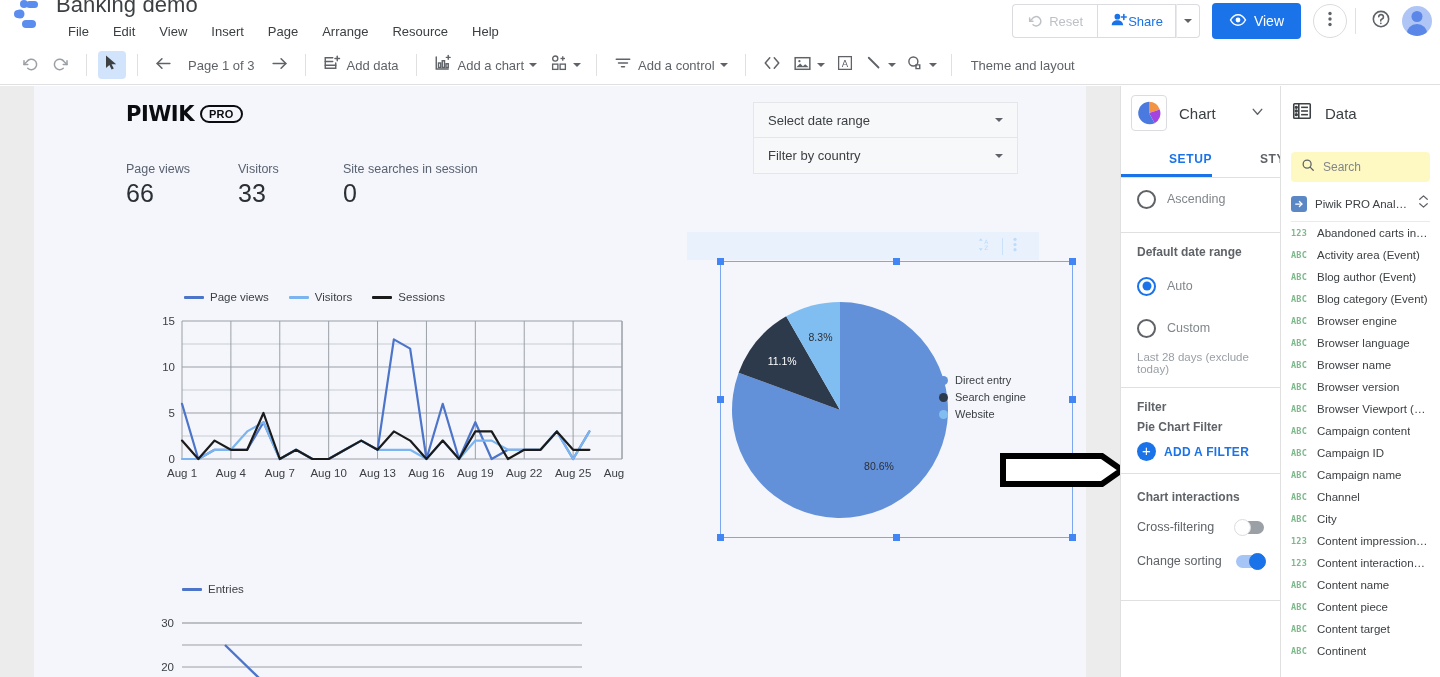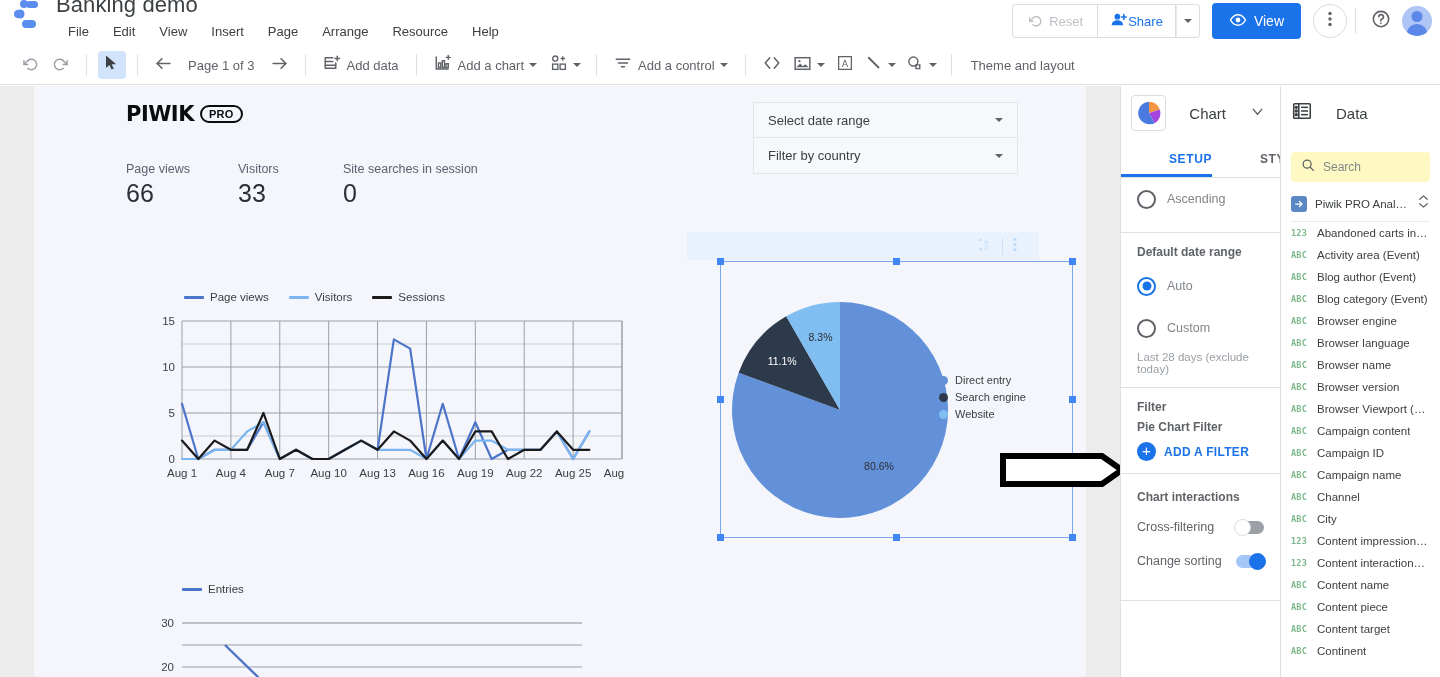--- a/index.html
+++ b/index.html
@@ -83,21 +83,21 @@
   .pie-legend { position:absolute; left:252px; top:122px; }
   .pl-row { display:flex; align-items:center; gap:7px; font-size:11px; color:#3c4043; line-height:17px; }
   .pl-dot { width:9px; height:9px; border-radius:50%; display:inline-block; }
 
   .arrow-annot { position:absolute; left:1000px; top:447px; width:120px; height:43px; }
 
   
   .panel-props { position:absolute; left:1120px; top:86px; width:160px; height:591px; background:#fff; border-left:1px solid #e0e0e0; }
   .panel-data  { position:absolute; left:1280px; top:86px; width:160px; height:591px; background:#fff; border-left:1px solid #e0e0e0; }
 
-  .panel-head { height:54px; display:flex; align-items:center; padding:0 10px; gap:23px; }
+  .panel-head { height:54px; display:flex; align-items:center; padding:0 10px; gap:12px; }
   .chart-thumb { width:36px; height:36px; border:1px solid #dadce0; border-radius:4px; display:flex; align-items:center; justify-content:center; }
   .panel-title { font-size:15px; color:#3c4043; }
 
   .tabs { height:38px; display:flex; border-bottom:1px solid #e0e0e0; }
   .tab { flex:1; display:flex; align-items:center; justify-content:center; font-size:12px; font-weight:bold; letter-spacing:0.6px; color:#5f6368; cursor:pointer; position:relative;padding-left:48px; }
   .tab.sel { color:#1a73e8; }
   .tab.sel::after { content:""; position:absolute; bottom:0; left:0; right:0; height:3px; background:#1a73e8; }
 
   .prop-row { display:flex; align-items:center; gap:11px; padding:0 0 0 16px; height:42px; }
   .radio { width:19px; height:19px; border-radius:50%; border:2px solid #5f6368; flex:none; }

